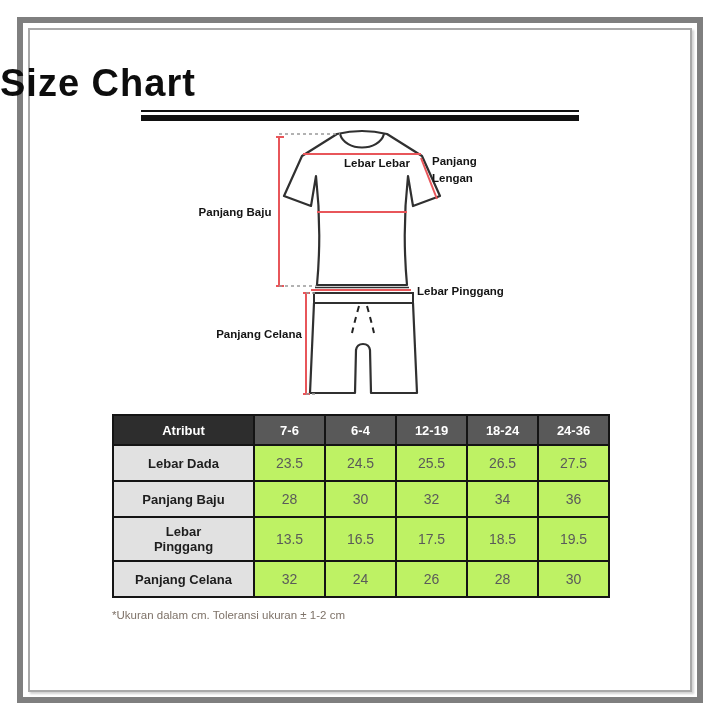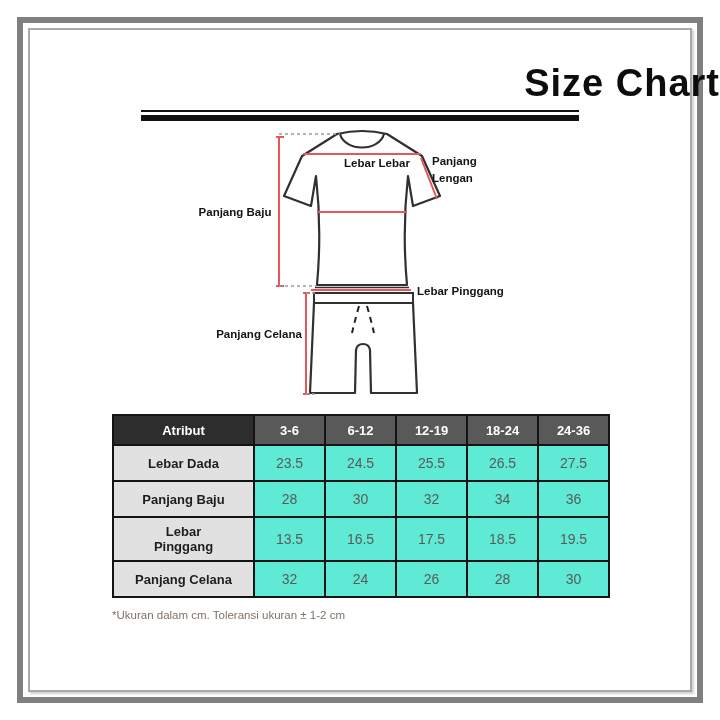--- a/index.html
+++ b/index.html
@@ -14,21 +14,21 @@
     border:6px solid #7f7f7f;box-sizing:border-box;
   }
   .frame-inner{
     position:absolute;left:28px;top:28px;width:664px;height:664px;
     border:2px solid #a9a9a9;box-sizing:border-box;
     box-shadow:2px 2px 2px rgba(0,0,0,0.18);
   }
   
   .title{
     position:absolute;left:0;top:62px;width:720px;
-    text-align:right;font-size:38px;font-weight:bold;color:#0d0d0d;
+    text-align:left;font-size:38px;font-weight:bold;color:#0d0d0d;
     letter-spacing:1px;
   }
   .rule-wrap{position:absolute;left:141px;top:110px;width:438px;}
   .rule-thin{height:2px;background:#111;}
   .rule-thick{height:6px;background:#111;margin-top:3px;}
   
   .dlabel{
     position:absolute;font-size:11.5px;font-weight:bold;color:#141414;
     line-height:17px;
   }
@@ -41,21 +41,21 @@
   table.size-table td,table.size-table th{
     border:2px solid #141414;text-align:center;vertical-align:middle;
     padding:0;box-sizing:border-box;
   }
   tr.hdr{height:30px;}
   tr.r40{height:36px;}
   tr.r44{height:44px;}
   th.attr-h{background:#2d2d2d;color:#ffffff;font-size:13px;font-weight:bold;}
   th.size-h{background:#595959;color:#ffffff;font-size:13px;font-weight:bold;}
   td.attr-c{background:#e1e1e1;color:#1e1e1e;font-size:13px;font-weight:bold;line-height:15px;}
-  td.val-c{background:#5eead4;color:#5a5a5a;font-size:14px;}
+  td.val-c{background:#bef264;color:#5a5a5a;font-size:14px;}
   td.attr-c .wrap{display:inline-block;max-width:80px;}
   
   .footnote{
     position:absolute;left:112px;top:609px;font-size:11.5px;color:#7e7268;
   }
 </style>
 </head>
 <body>
 
 <div class="frame-outer"></div>
@@ -119,22 +119,22 @@
     <col style="width:141px">
       <col style="width:71px">
       <col style="width:71px">
     <col style="width:71px">
       <col style="width:71px">
       <col style="width:71px">
   </colgroup>
   <tbody>
       <tr class="hdr">
     <th class="attr-h">Atribut</th>
-    <th class="size-h">3-6</th>
-    <th class="size-h">6-12</th>
+    <th class="size-h">7-6</th>
+    <th class="size-h">6-4</th>
     <th class="size-h">12-19</th>
     <th class="size-h">18-24</th>
     <th class="size-h">24-36</th>
   </tr>
   <tr class="r40">
     <td class="attr-c">Lebar Dada</td>
     <td class="val-c">23.5</td>
     <td class="val-c">24.5</td>
     <td class="val-c">25.5</td>
     <td class="val-c">26.5</td>

